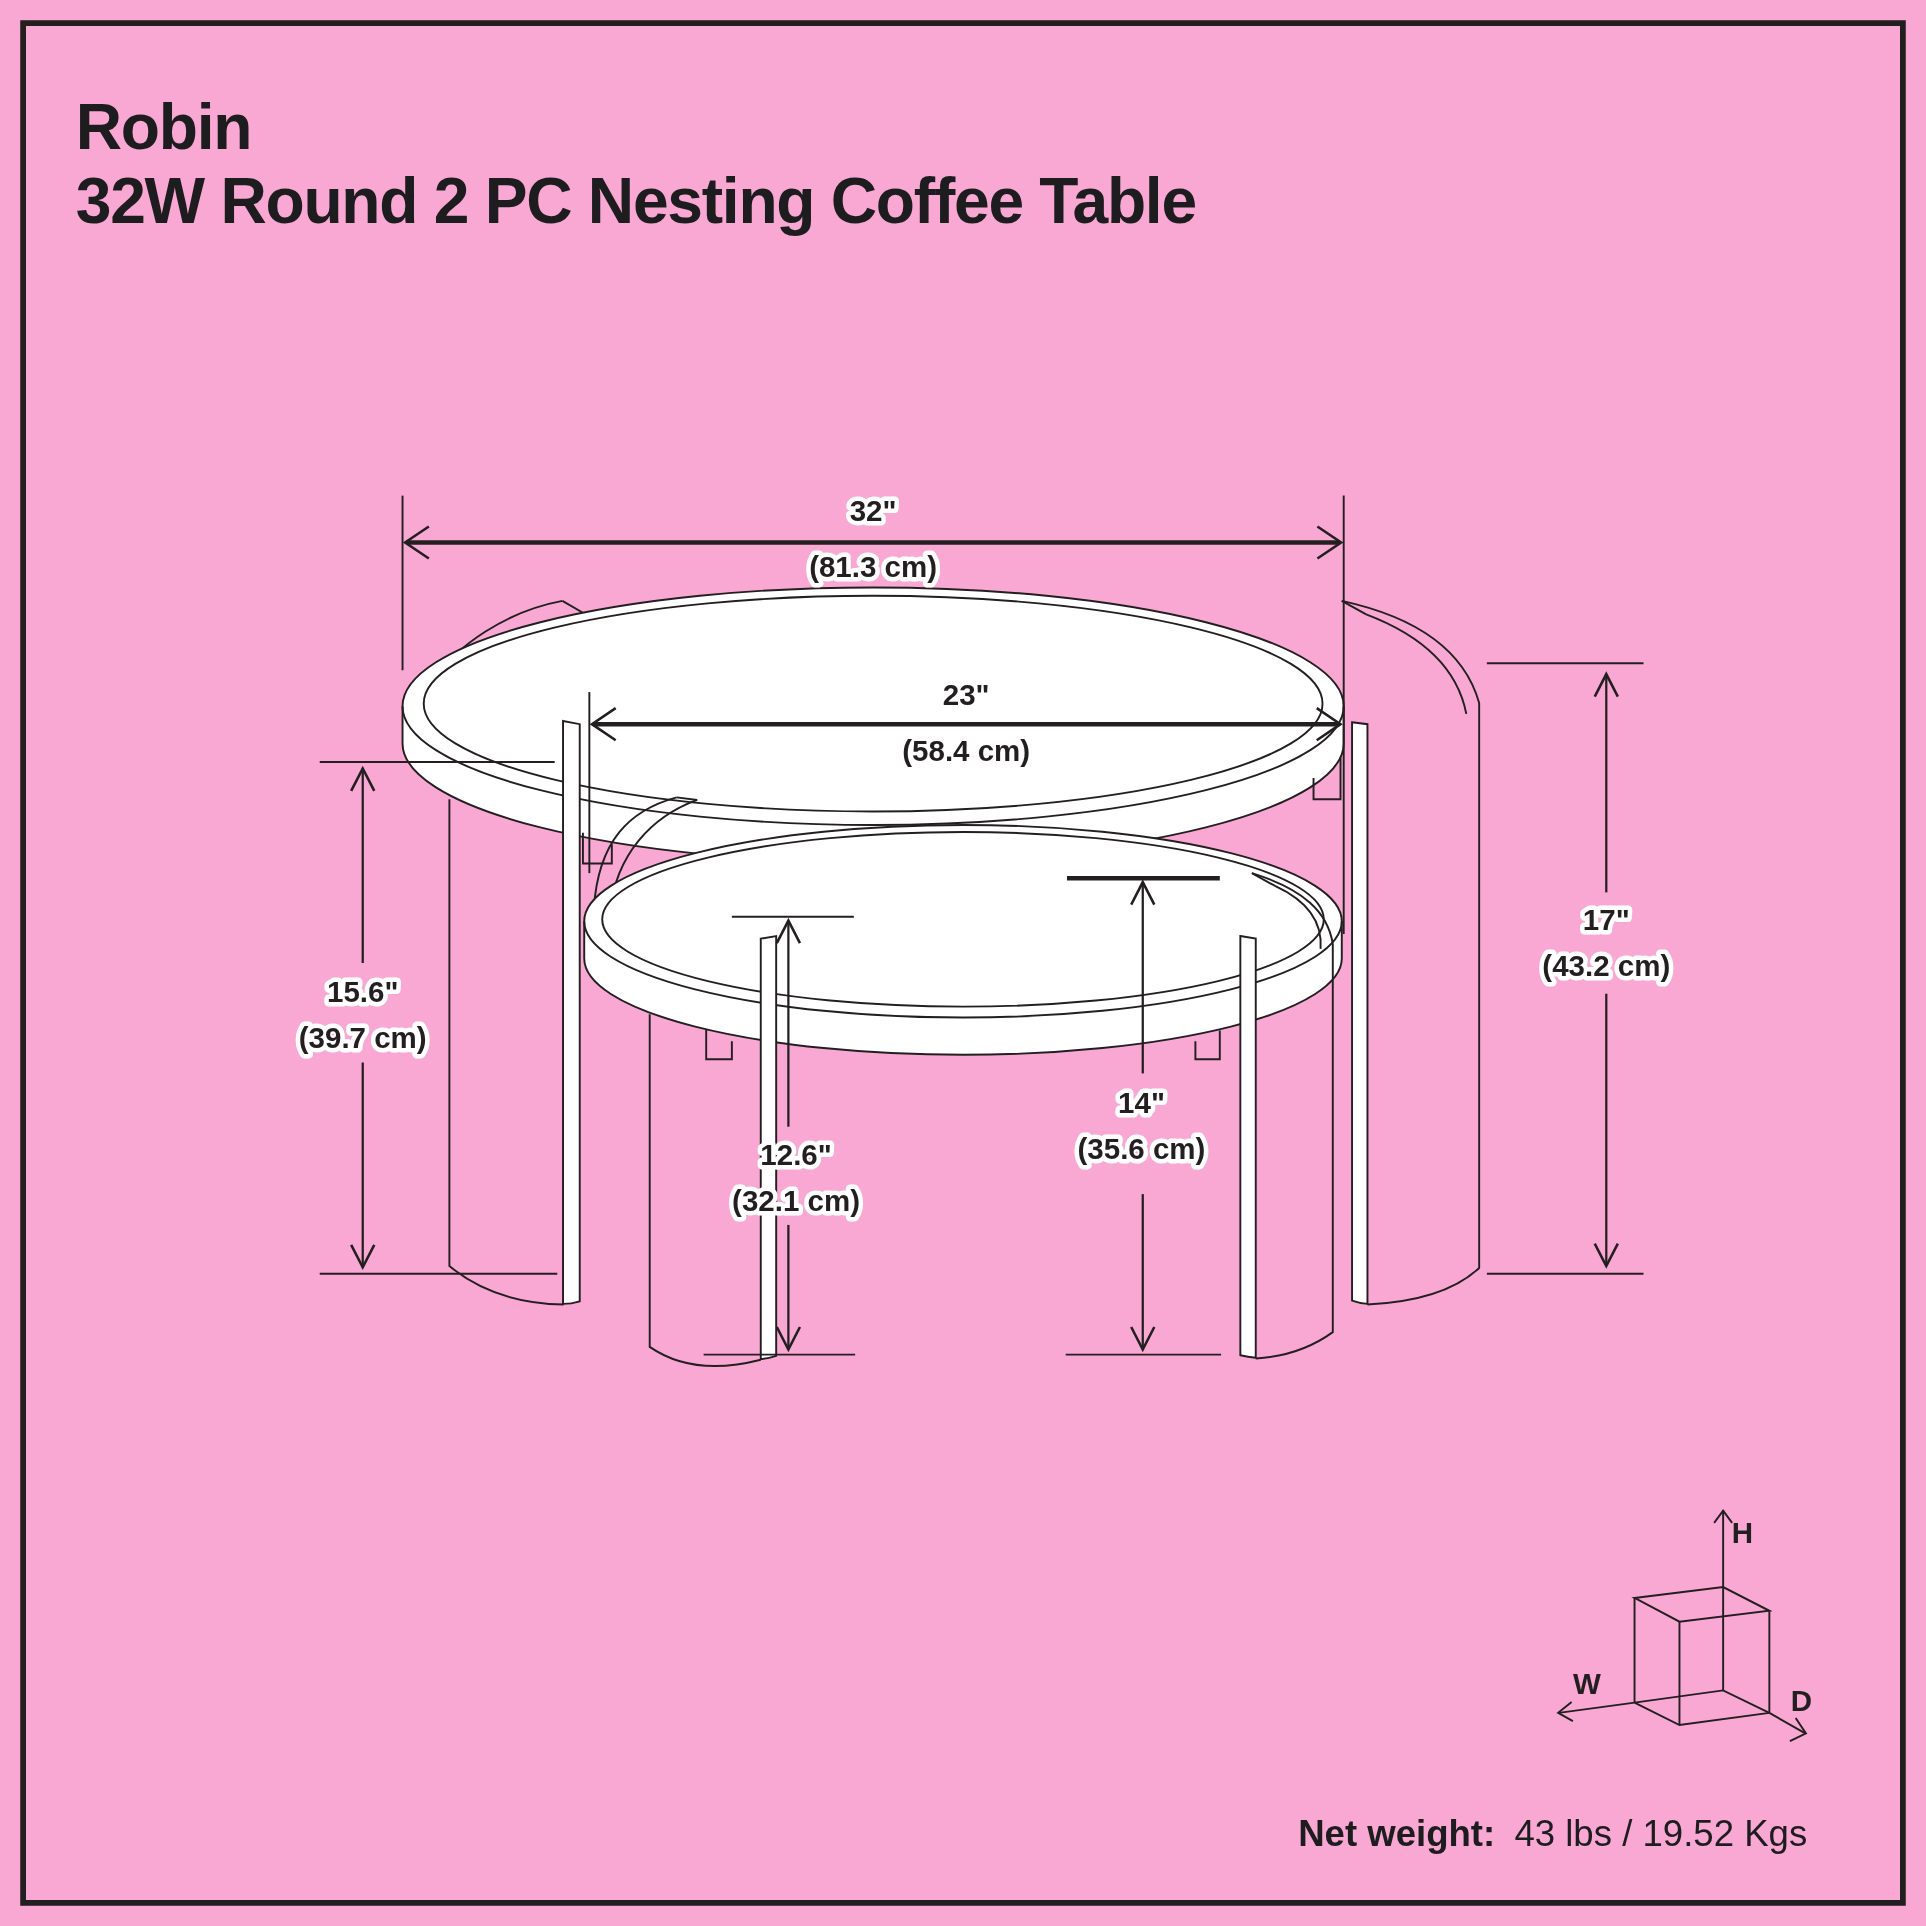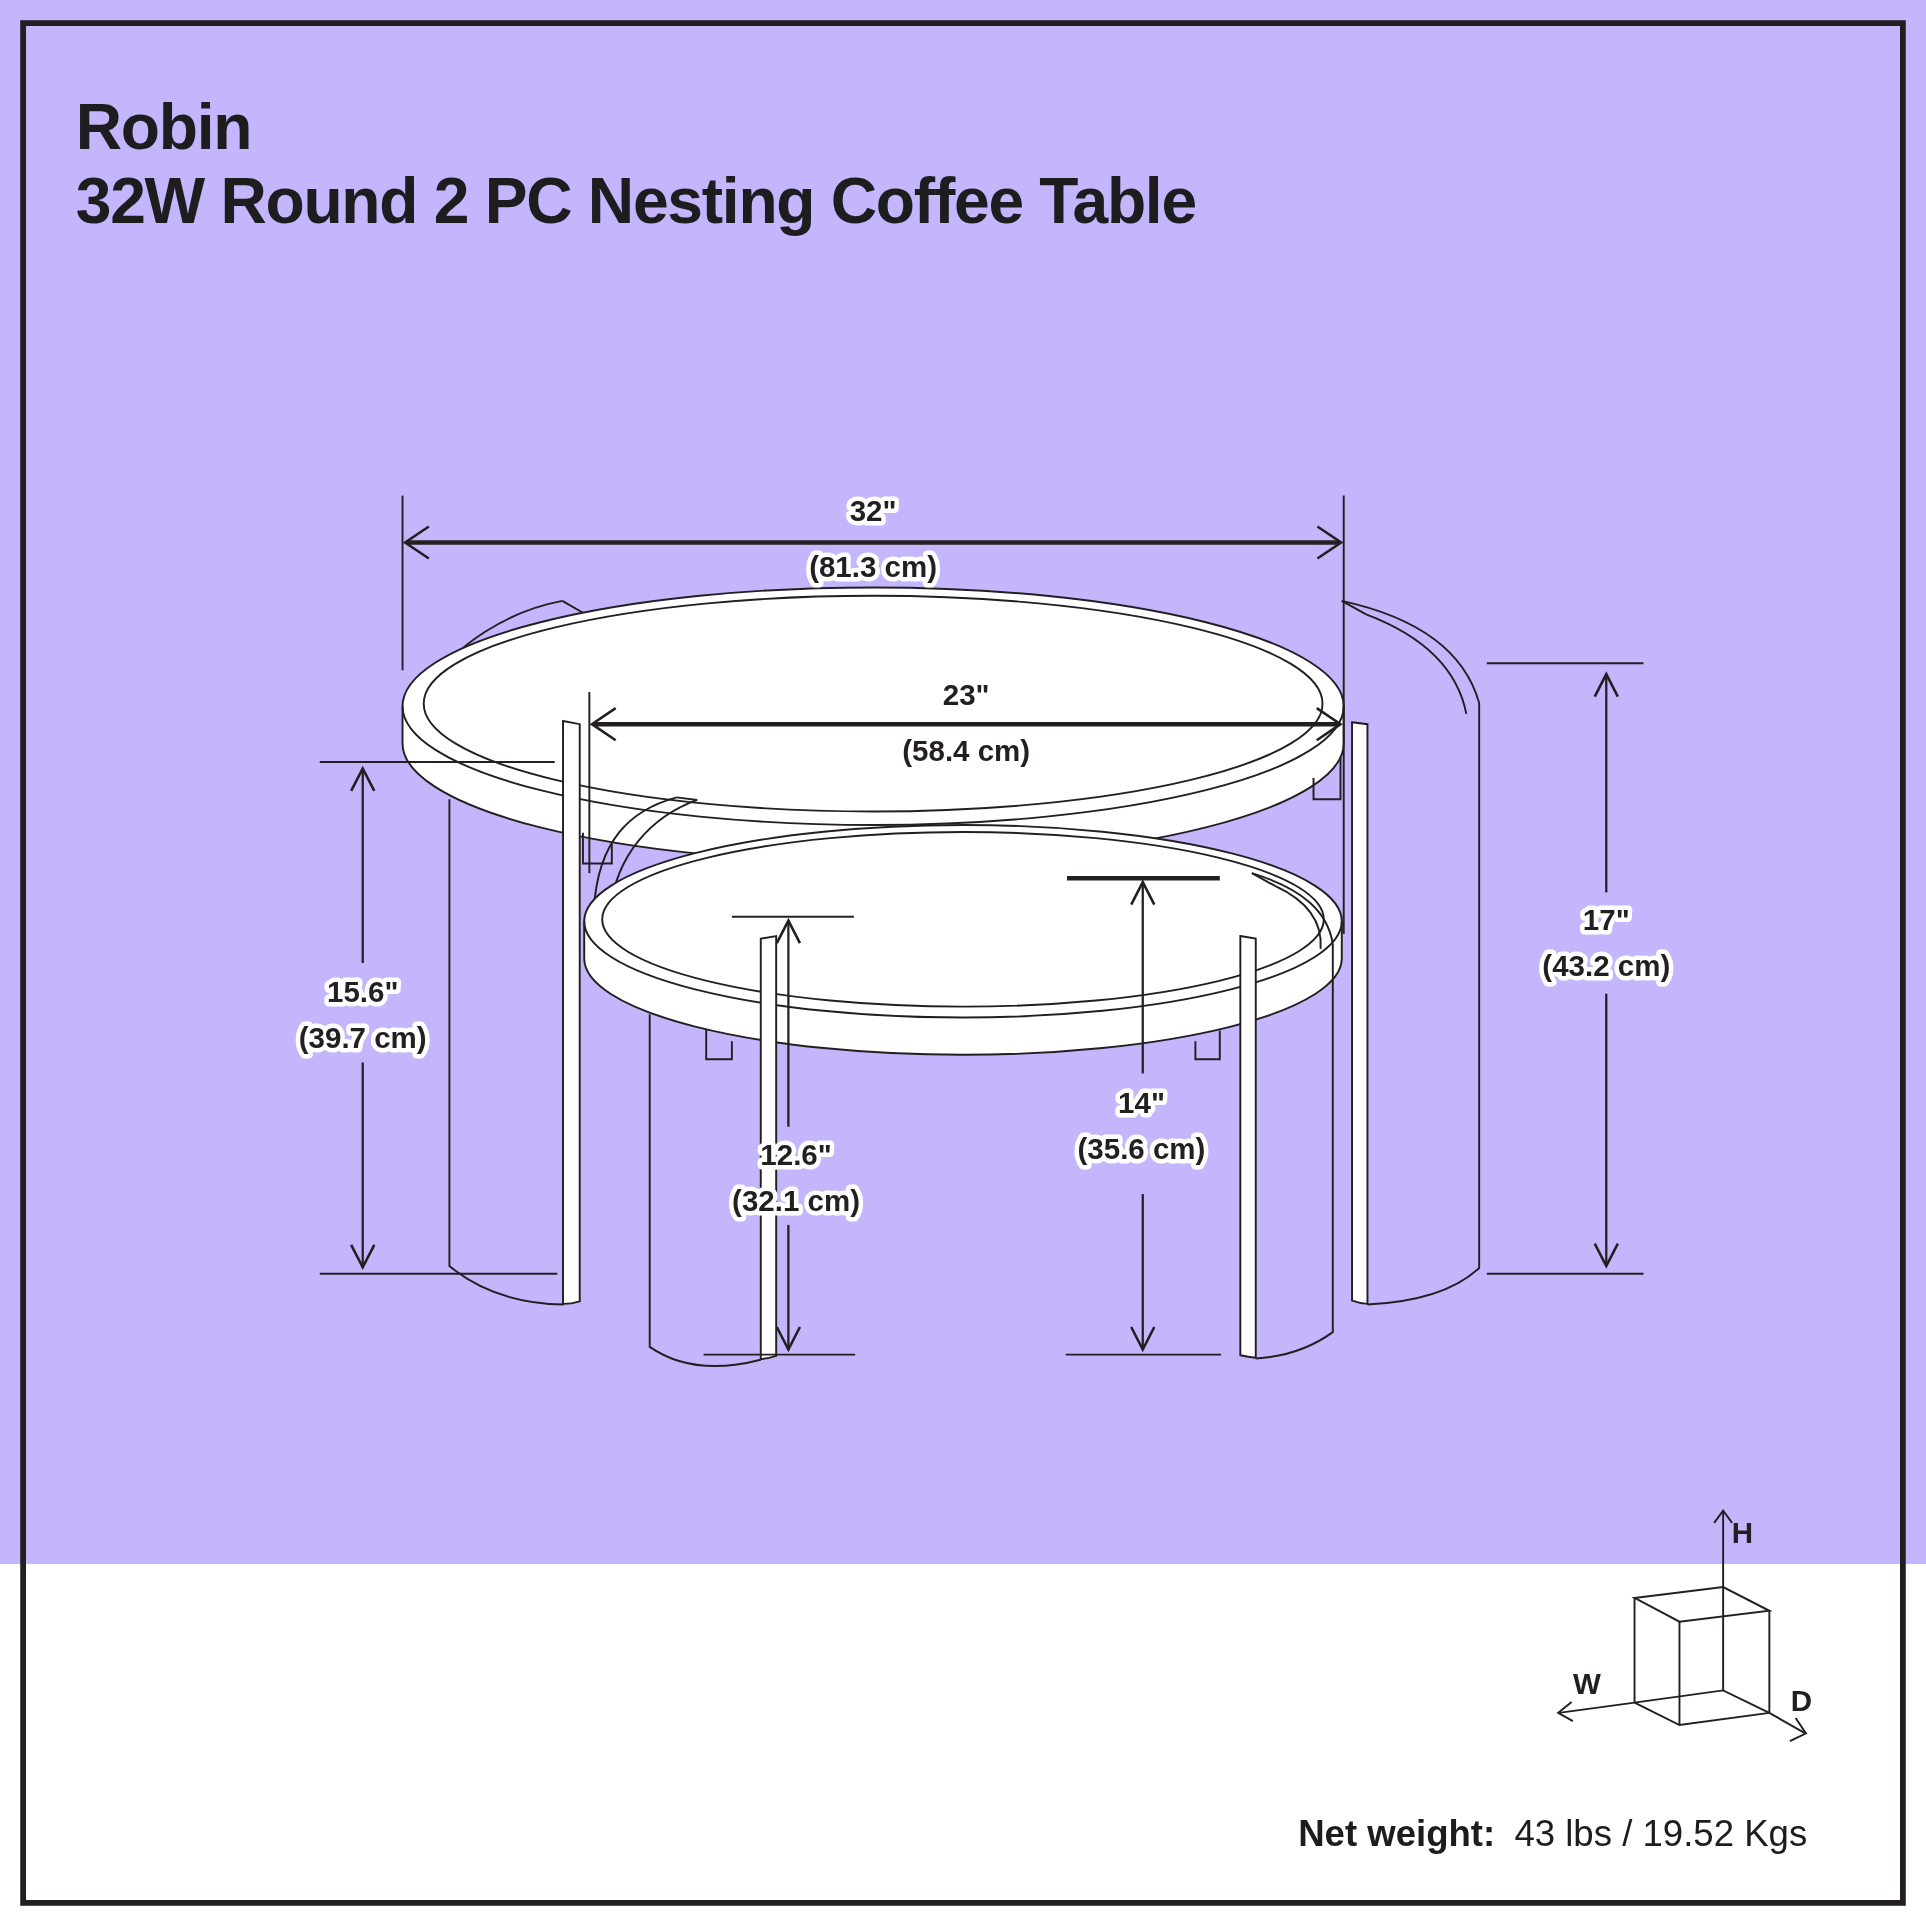--- a/index.html
+++ b/index.html
@@ -6,22 +6,22 @@
     margin: 0;
     padding: 0;
     background: #ffffff;
     width: 1926px;
     height: 1926px;
     font-family: "Liberation Sans", sans-serif;
   }
   .page {
     position: relative;
     width: 1926px;
-    height: 1564px;
-    background: #c4b5fd;
+    height: 1926px;
+    background: #f9a8d4;
   }
   svg { display: block; }
 
   
   .ln  { fill: none; stroke: #231f20; stroke-width: 3;   stroke-linecap: butt; stroke-linejoin: miter; }
   .ln35{ fill: none; stroke: #231f20; stroke-width: 3.5; }
   .ln4 { fill: none; stroke: #231f20; stroke-width: 4;   }
   .ln7 { fill: none; stroke: #231f20; stroke-width: 7;   }
   .white-fill { fill: #ffffff; stroke: #231f20; stroke-width: 3; }
 

